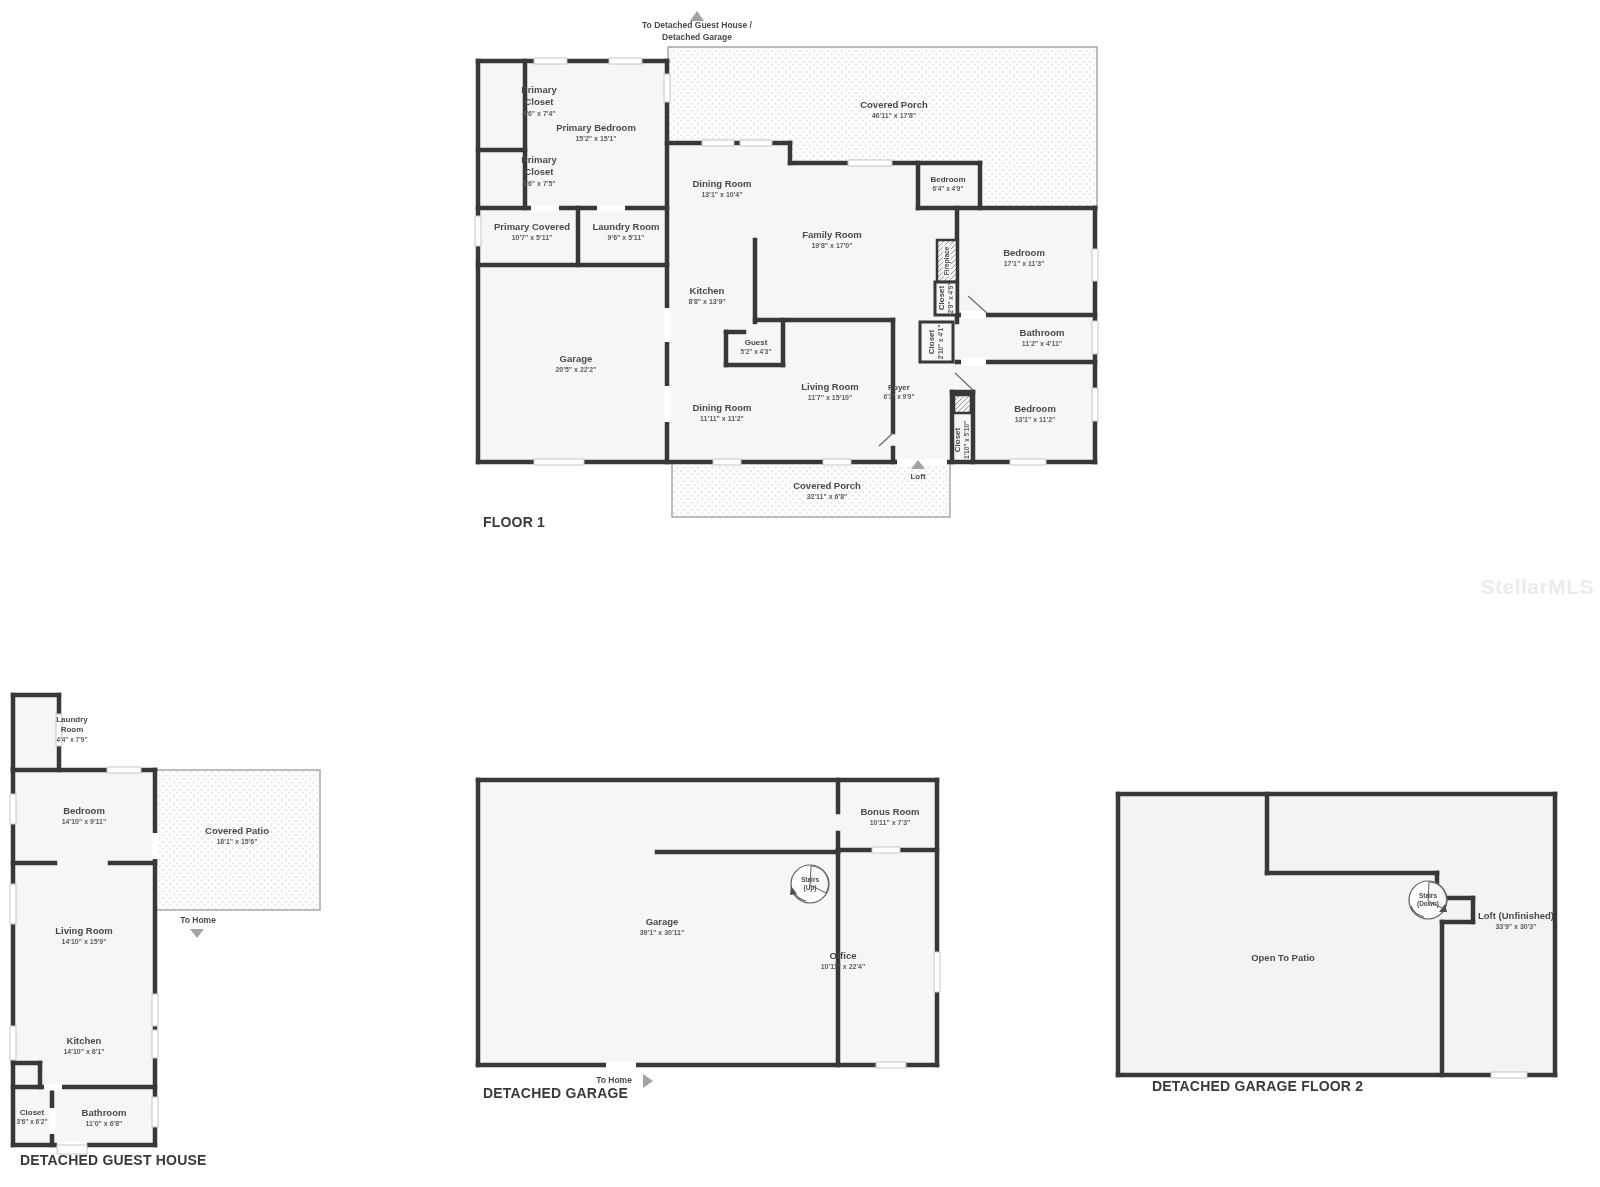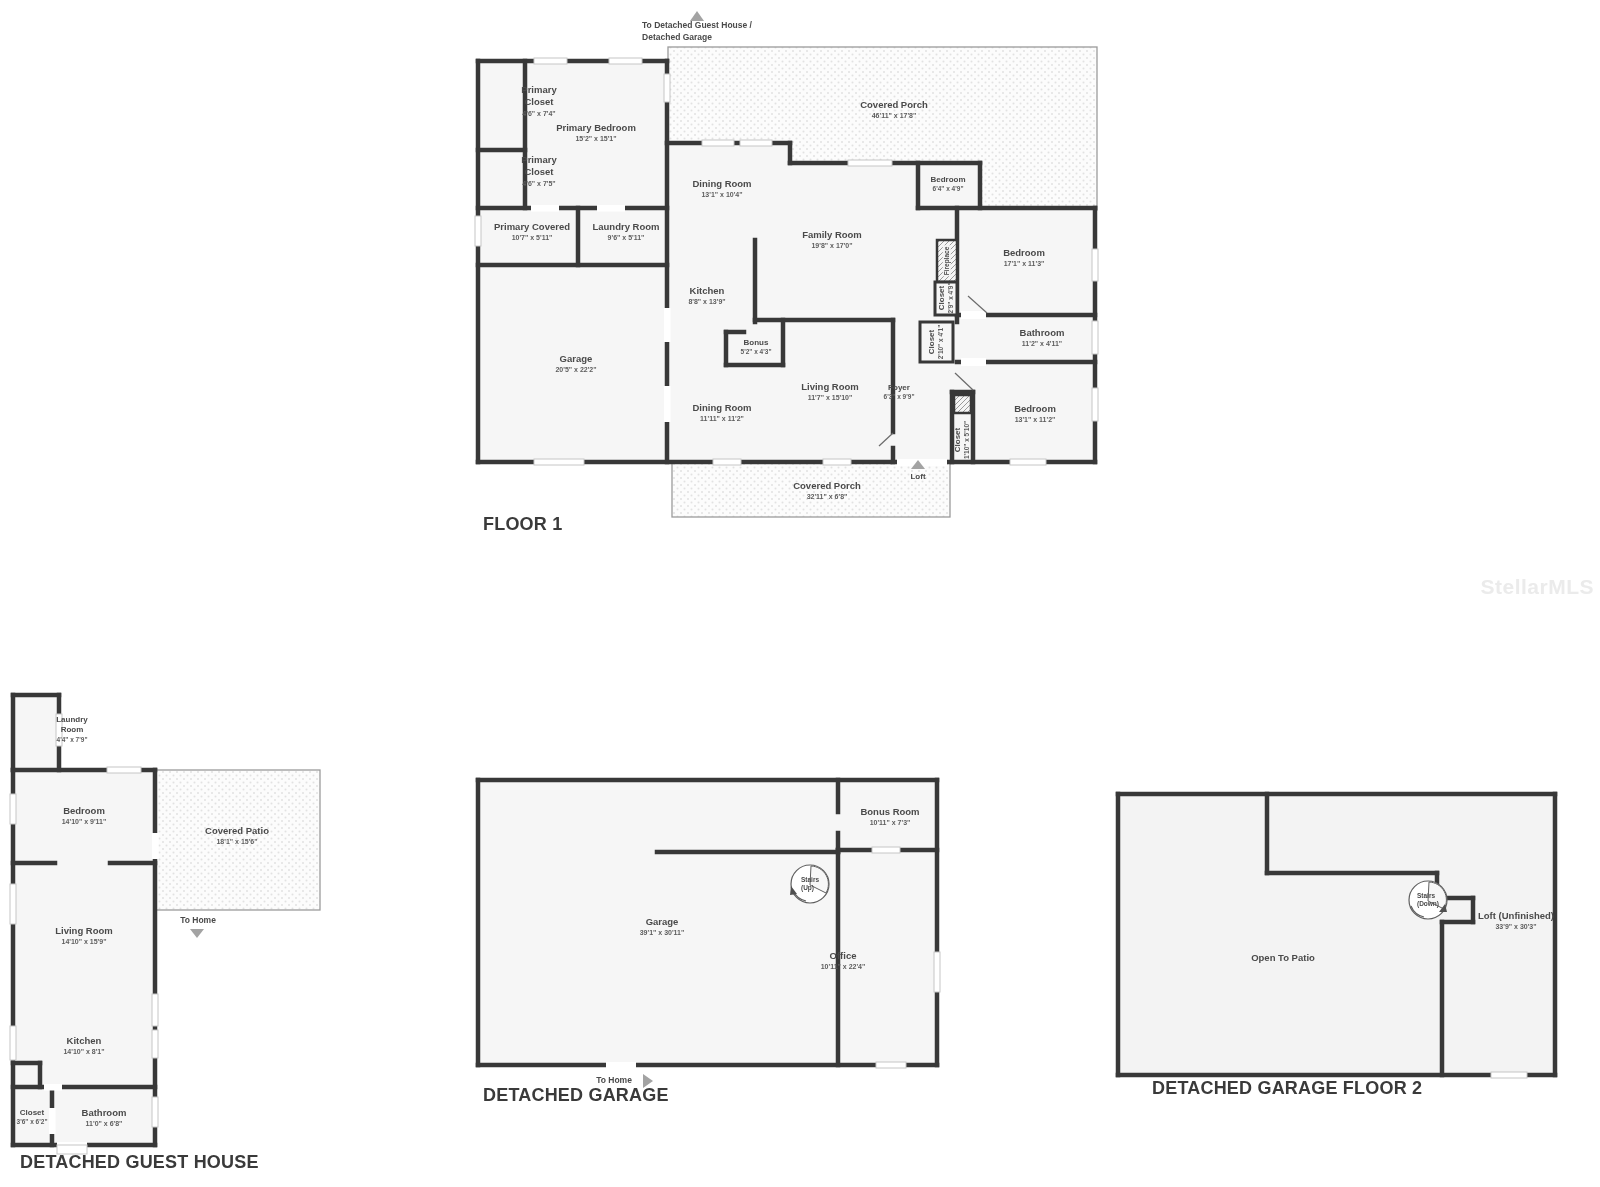--- a/index.html
+++ b/index.html
@@ -16,22 +16,22 @@
   .plan-svg .tri{fill:#a3a3a3;}
   .plan-svg .door{stroke:#6b6b6b;stroke-width:1.2;fill:none;}
   .lbl{position:absolute;transform:translate(-50%,-50%);text-align:center;color:#4a4a4a;line-height:1.3;white-space:nowrap;z-index:5;}
   .lbl .nm{font-size:9.5px;font-weight:700;}
   .lbl .dm{font-size:7px;font-weight:600;color:#5d5d5d;}
   .lbl.wrap{white-space:normal;margin-left:36px;}
   .lbl.vert{transform:translate(-50%,-50%) rotate(-90deg);}
   .lbl.sm .nm{font-size:8px;}
   .lbl.sm .dm{font-size:6.5px;}
   .lbl.tiny .nm{font-size:6.5px;background:#f3f3f3;padding:0 1px;}
-  .title{position:absolute;font-size:18px;font-weight:800;color:#3a3a3a;letter-spacing:.2px;z-index:5;}
-  .note{position:absolute;transform:translate(-50%,-50%);font-size:8.5px;font-weight:700;color:#4a4a4a;text-align:left;white-space:pre-line;line-height:1.4;z-index:6;}
+  .title{position:absolute;font-size:14px;font-weight:800;color:#3a3a3a;letter-spacing:.2px;z-index:5;}
+  .note{position:absolute;transform:translate(-50%,-50%);font-size:8.5px;font-weight:700;color:#4a4a4a;text-align:center;white-space:pre-line;line-height:1.4;z-index:6;}
   .note.entry{font-size:8px;}
   .note.stairs-lbl{font-size:6.5px;line-height:1.2;}
   .watermark{position:absolute;font-size:21px;font-weight:700;color:#ebebeb;letter-spacing:.5px;z-index:2;}
 </style>
 </head>
 <body>
 
 <div class="canvas">
 
   <svg class="plan-svg" width="1600" height="1187" viewBox="0 0 1600 1187">
@@ -236,21 +236,21 @@
     </div>
   <div class="lbl" style="left:832px;top:240px">
       <div class="nm">Family Room</div>
       <div class="dm">19'8" x 17'0"</div>
     </div>
   <div class="lbl" style="left:707px;top:296px">
       <div class="nm">Kitchen</div>
       <div class="dm">8'8" x 13'9"</div>
     </div>
   <div class="lbl sm" style="left:756px;top:347px">
-      <div class="nm">Bonus</div>
+      <div class="nm">Guest</div>
       <div class="dm">5'2" x 4'3"</div>
     </div>
   <div class="lbl sm" style="left:948px;top:184px">
       <div class="nm">Bedroom</div>
       <div class="dm">6'4" x 4'9"</div>
     </div>
   <div class="lbl" style="left:1024px;top:258px">
       <div class="nm">Bedroom</div>
       <div class="dm">17'1" x 11'3"</div>
     </div>

